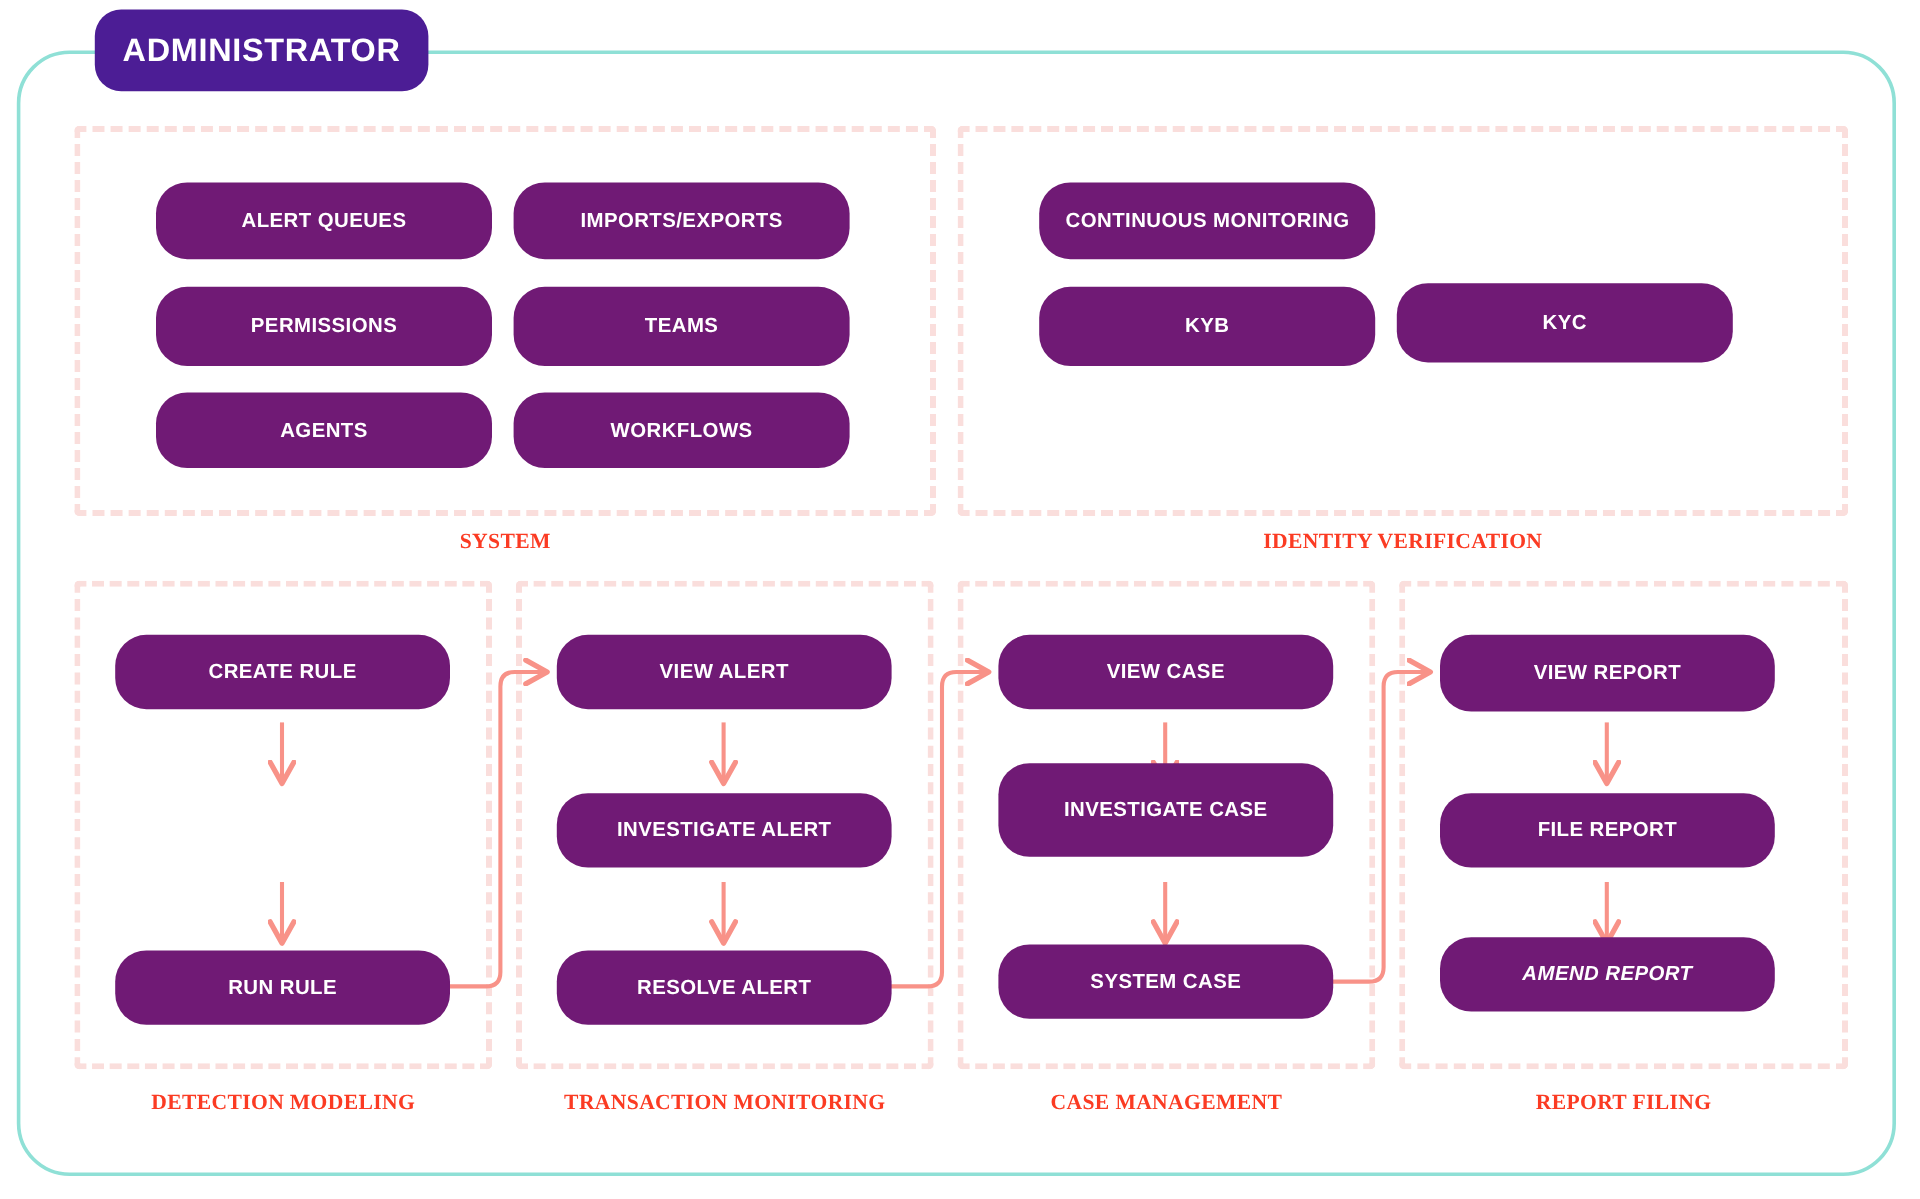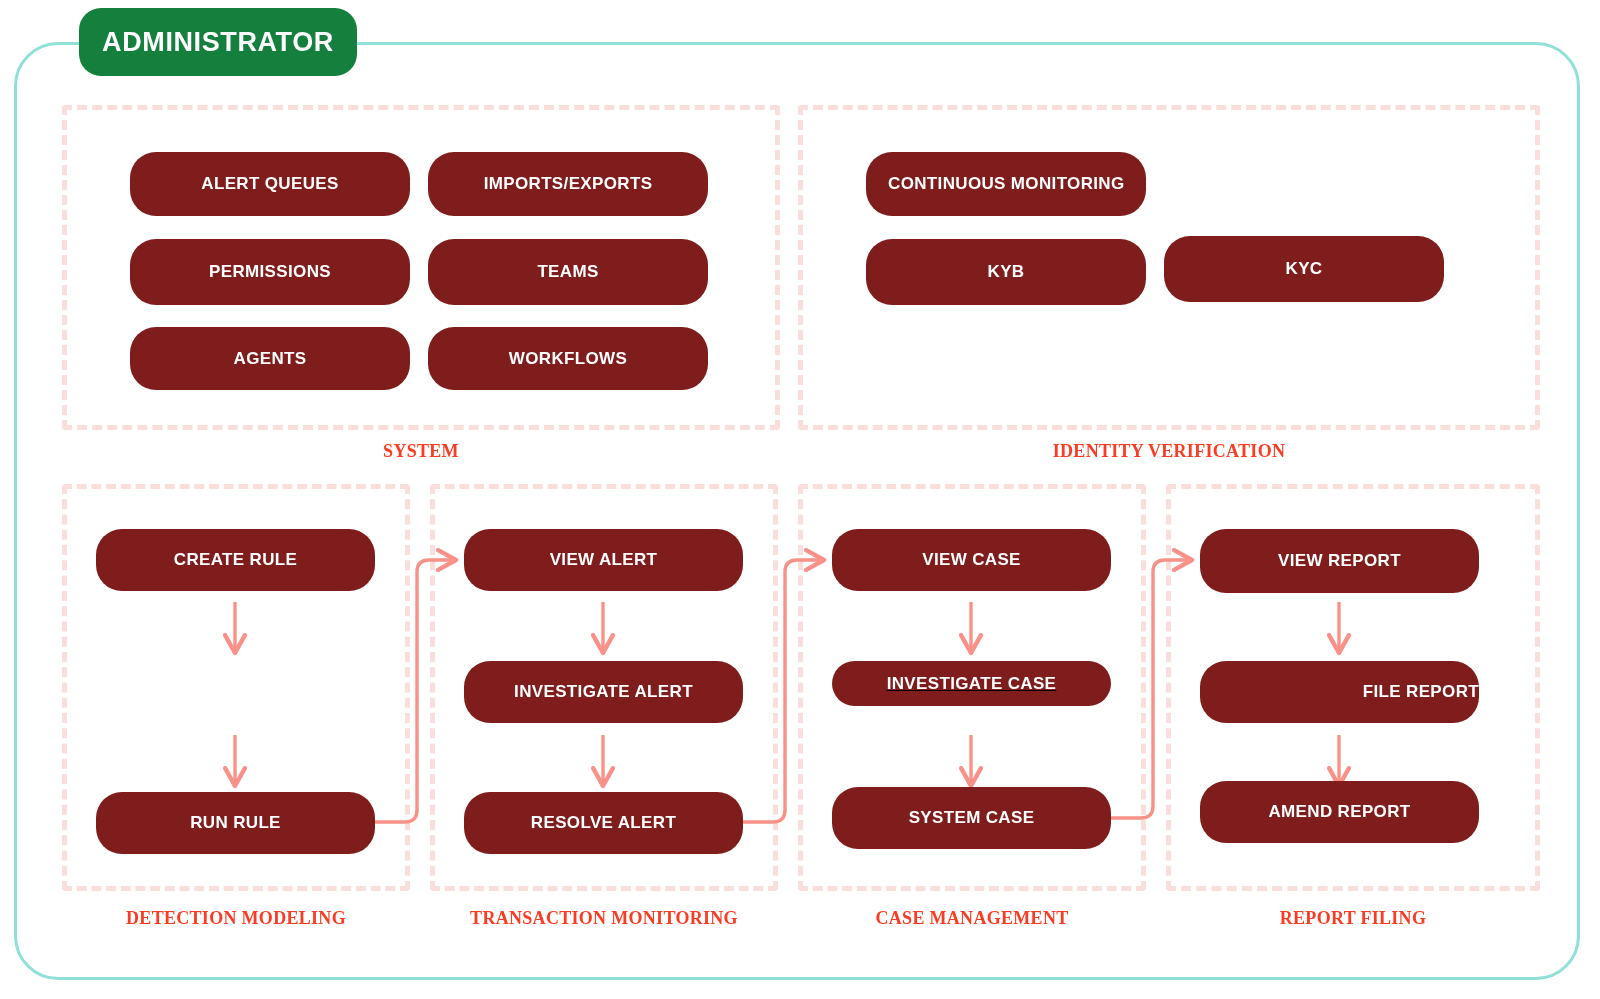--- a/index.html
+++ b/index.html
@@ -34,21 +34,21 @@
     background: transparent;
   }
 
   
   .role-badge {
     position: absolute;
     left: 79px;
     top: 8px;
     width: 278px;
     height: 68px;
-    background: #15803d;
+    background: #4c1d95;
     border-radius: 22px;
     display: flex;
     align-items: center;
     justify-content: center;
     z-index: 6;
   }
   .role-badge-label {
     color: #ffffff;
     font-size: 27px;
     font-weight: bold;
@@ -71,21 +71,21 @@
     font-size: 18px;
     font-weight: bold;
     letter-spacing: 0.3px;
     white-space: nowrap;
     font-family: Liberation Serif, serif;
   }
 
   
   .pill {
     position: absolute;
-    background: #7f1d1d;
+    background: #701a75;
     border-radius: 26px;
     display: flex;
     align-items: center;
     box-sizing: border-box;
     z-index: 3;
   }
   .pill.center { justify-content: center; }
   .pill.left {
     justify-content: flex-start;
     padding-left: 22px;
@@ -224,33 +224,33 @@
   <div class="pill center" style="left:464px; top:661px; width:279px; height:62px;">
     <span class="pill-label">INVESTIGATE ALERT</span>
   </div>
 
   <div class="group" style="left:798px; top:484px; width:348px; height:407px;"></div>
   <div class="group-label" style="left:798px; top:908px; width:348px;">CASE MANAGEMENT</div>
 
   <div class="pill center" style="left:832px; top:529px; width:279px; height:62px;">
     <span class="pill-label">VIEW CASE</span>
   </div>
-  <div class="pill center" style="left:832px; top:661px; width:279px; height:45px;text-decoration:underline;">
+  <div class="pill center" style="left:832px; top:636px; width:279px; height:78px;">
     <span class="pill-label">INVESTIGATE CASE</span>
   </div>
   <div class="pill center" style="left:832px; top:787px; width:279px; height:62px;">
     <span class="pill-label">SYSTEM CASE</span>
   </div>
 
   <div class="group" style="left:1166px; top:484px; width:374px; height:407px;"></div>
   <div class="group-label" style="left:1166px; top:908px; width:374px;">REPORT FILING</div>
 
   <div class="pill center" style="left:1200px; top:529px; width:279px; height:64px;">
     <span class="pill-label">VIEW REPORT</span>
   </div>
-  <div class="pill center" style="left:1200px; top:661px; width:279px; height:62px;justify-content:flex-end;">
+  <div class="pill center" style="left:1200px; top:661px; width:279px; height:62px;">
     <span class="pill-label">FILE REPORT</span>
   </div>
-  <div class="pill center" style="left:1200px; top:781px; width:279px; height:62px;">
+  <div class="pill center" style="left:1200px; top:781px; width:279px; height:62px;font-style:italic;">
     <span class="pill-label">AMEND REPORT</span>
   </div>
 
 </div>
 
 </body></html>

